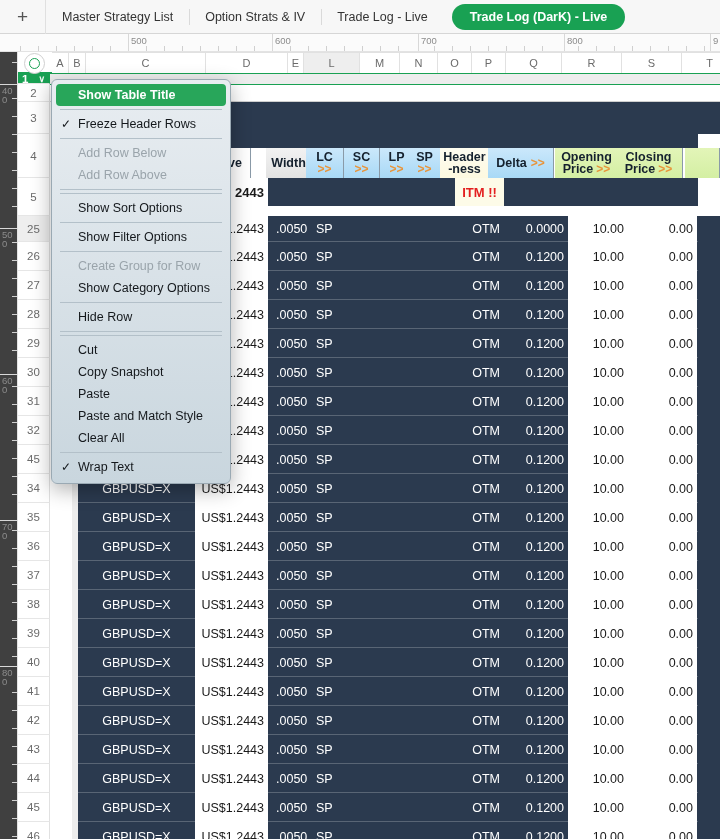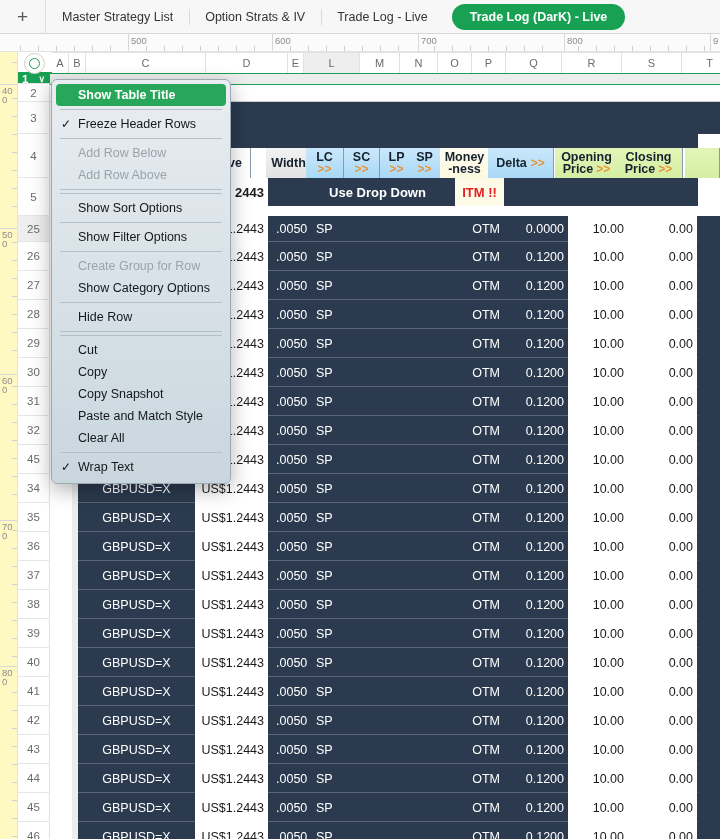--- a/index.html
+++ b/index.html
@@ -63,21 +63,21 @@
   #hruler .majortick {
     position: absolute; top: 0; width: 1px; height: 18px; background: #d8d8d8;
   }
   #hruler .minortick {
     position: absolute; bottom: 0; width: 1px; height: 5px; background: #d0d0d0;
   }
 
   
   #vruler {
     position: absolute; left: 0; top: 52px; width: 18px; height: 787px;
-    background: #fef9c3;
+    background: #404040;
     border-right: 1px solid #e3e3e3;
     overflow: hidden;
   }
   #vruler .vlabel {
     position: absolute; left: 2px;
     font-size: 9.5px; color: #8c8c8c;
     width: 12px; line-height: 9px;
     word-break: break-all;
   }
   #vruler .vmajor {
@@ -435,21 +435,21 @@
           <span class="arrow">&gt;&gt;</span>
         </span>
       </div>
       <div class="hdr hdr-blue" style="position: absolute; left: 358px; top: 14px; width: 34px; height: 30px;">
         <span class="cc">SP</span>
         <span class="cc" style="display: flex; gap: 3px; align-items: center; justify-content: center;">
           <span class="arrow">&gt;&gt;</span>
         </span>
       </div>
       <div class="hdr hdr-cream" style="position: absolute; left: 390px; top: 14px; width: 50px; height: 30px;">
-        <span class="cc">Money</span>
+        <span class="cc">Header</span>
         <span class="cc" style="display: flex; gap: 3px; align-items: center; justify-content: center;">
           <span>-ness</span>
         </span>
       </div>
       <div class="hdr hdr-blue hdr-inline" style="position: absolute; left: 438px; top: 14px; width: 66px; height: 30px;">
         <span class="cc">Delta</span>
         <span class="arrow">&gt;&gt;</span>
       </div>
       <div class="hdr hdr-green" style="position: absolute; left: 505px; top: 14px; width: 64px; height: 30px;">
         <span class="cc">Opening</span>
@@ -463,21 +463,20 @@
         <span class="cc" style="display: flex; gap: 3px; align-items: center; justify-content: center;">
           <span>Price</span>
           <span class="arrow">&gt;&gt;</span>
         </span>
       </div>
       <div class="hdr hdr-green" style="position: absolute; left: 635px; top: 14px; width: 35px; height: 30px;"></div>
     </div>
     <div class="grow" style="top: 104px; height: 38px; position: absolute; background: rgb(255, 255, 255);">
       <div style="position: absolute; left: 28px; top: 0px; width: 620px; height: 28px; background: rgb(43, 58, 79);"></div>
       <div class="cell r" style="position: absolute; left: 145px; top: 0px; width: 73px; height: 28px; background: rgb(255, 255, 255); color: rgb(26, 26, 26); font-weight: 700; font-size: 13px;">2443</div>
-      <div class="cell c titlerow" style="position: absolute; left: 250px; top: 0px; width: 155px; height: 28px;">Use Drop Down</div>
       <div class="cell c itm" style="position: absolute; left: 405px; top: 0px; width: 49px; height: 28px;">ITM !!</div>
     </div>
     <div class="grow" style="top: 142px; height: 26px; position: absolute; background: rgb(255, 255, 255);">
       <div class="cell white" style="position: absolute; left: 0px; width: 22px; top: 0px; bottom: 0px;"></div>
       <div class="cell gray" style="position: absolute; left: 22px; width: 6px; top: 0px; bottom: 0px;"></div>
       <div class="cell dark c" style="position: absolute; left: 28px; width: 117px; top: 0px; bottom: 0px;">GBPUSD=X</div>
       <div class="cell white r" style="position: absolute; left: 145px; width: 73px; top: 0px; bottom: 0px;">US$1.2443</div>
       <div class="cell dark" style="position: absolute; left: 218px; width: 4px; top: 0px; bottom: 0px;"></div>
       <div class="cell dark l" style="position: absolute; left: 222px; width: 40px; top: 0px; bottom: 0px;">.0050</div>
       <div class="cell dark l" style="position: absolute; left: 262px; width: 108px; top: 0px; bottom: 0px;">SP</div>
@@ -839,19 +838,19 @@
     <div class="msep"></div>
     <div class="mi">Show Filter Options</div>
     <div class="msep"></div>
     <div class="mi disabled">Create Group for Row</div>
     <div class="mi">Show Category Options</div>
     <div class="msep"></div>
     <div class="mi">Hide Row</div>
     <div class="msep"></div>
     <div class="msep"></div>
     <div class="mi">Cut</div>
-    <div class="mi">Copy</div>
     <div class="mi">Copy Snapshot</div>
+    <div class="mi">Paste</div>
     <div class="mi">Paste and Match Style</div>
     <div class="mi">Clear All</div>
     <div class="msep"></div>
     <div class="mi"><span class="tick">✓</span><span>Wrap Text</span></div>
   </div>
 
 </body></html>

